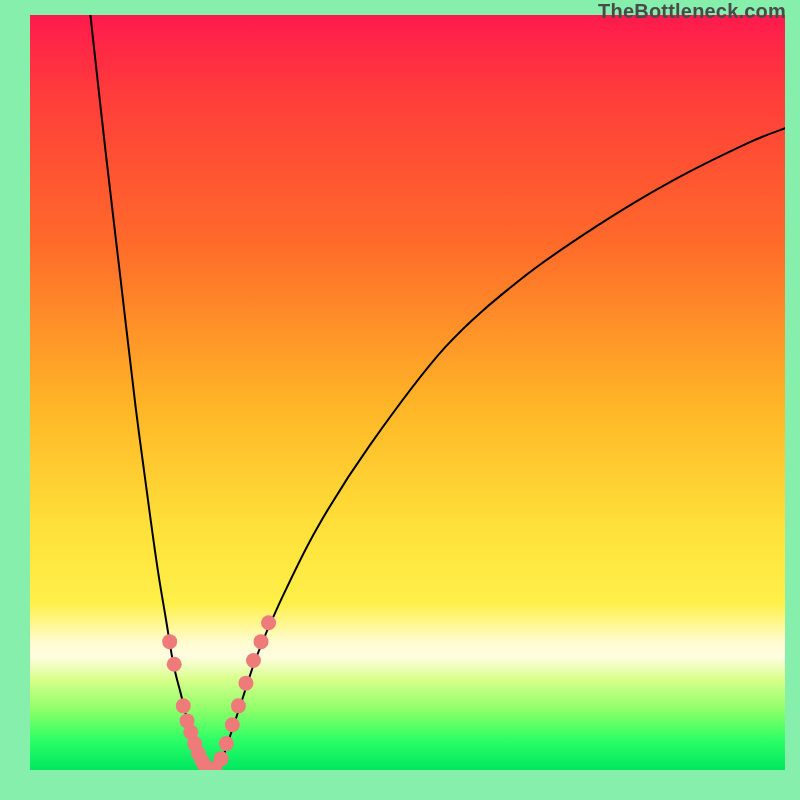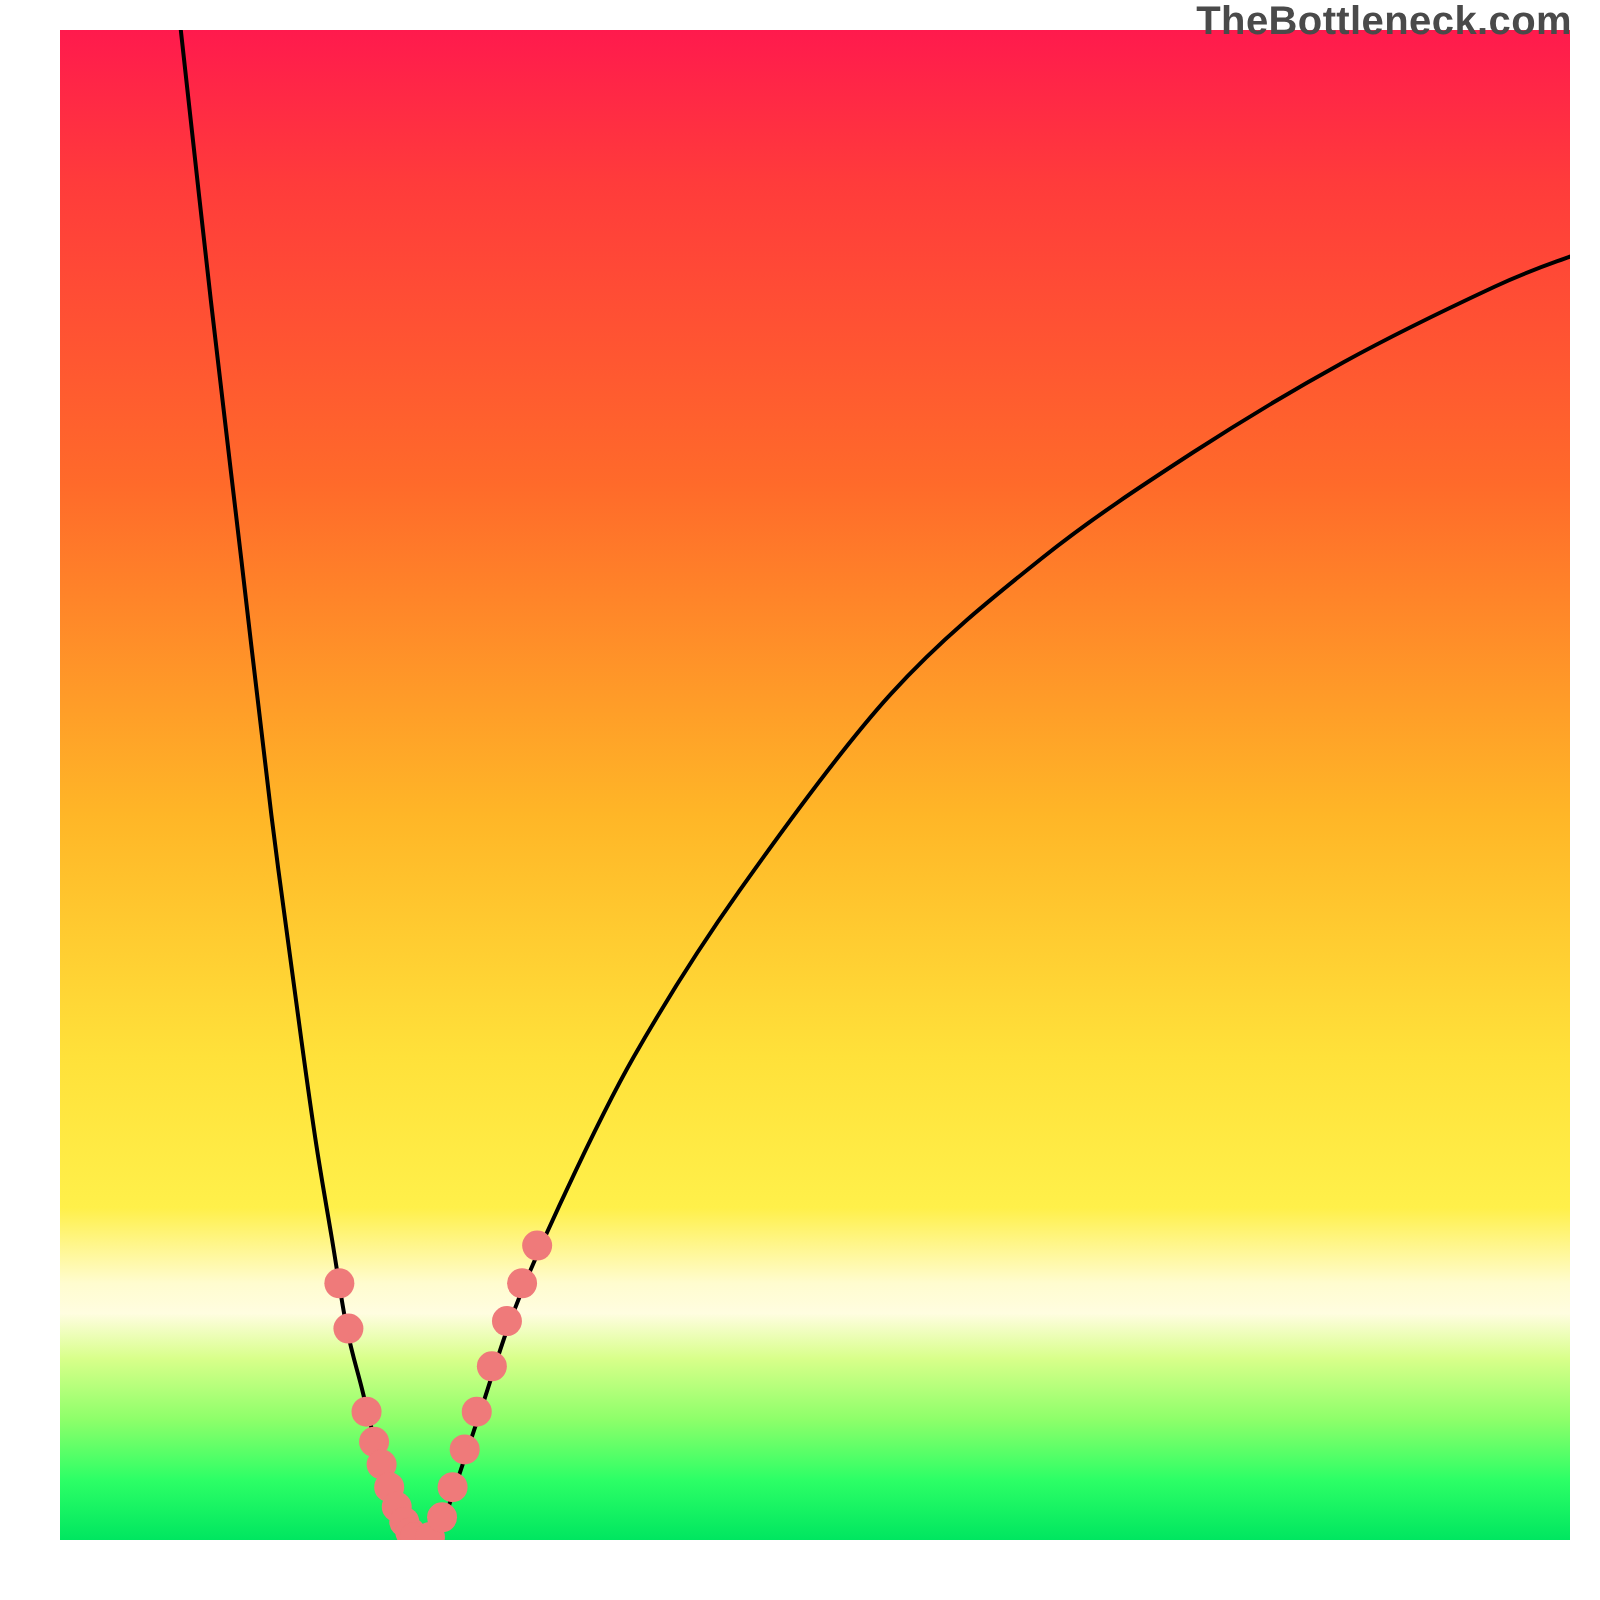--- a/index.html
+++ b/index.html
@@ -8,21 +8,21 @@
     width: 800px;
     height: 800px;
     overflow: hidden;
     background: #000;
     font-family: Arial, Helvetica, sans-serif;
   }
   .frame {
     position: relative;
     width: 800px;
     height: 800px;
-    background: #ffffff;
+    background: #86efac;
   }
   .plot-area {
     position: absolute;
     left: 30px;
     top: 15px;
     width: 755px;
     height: 755px;
     overflow: hidden;
   }
   .gradient {

